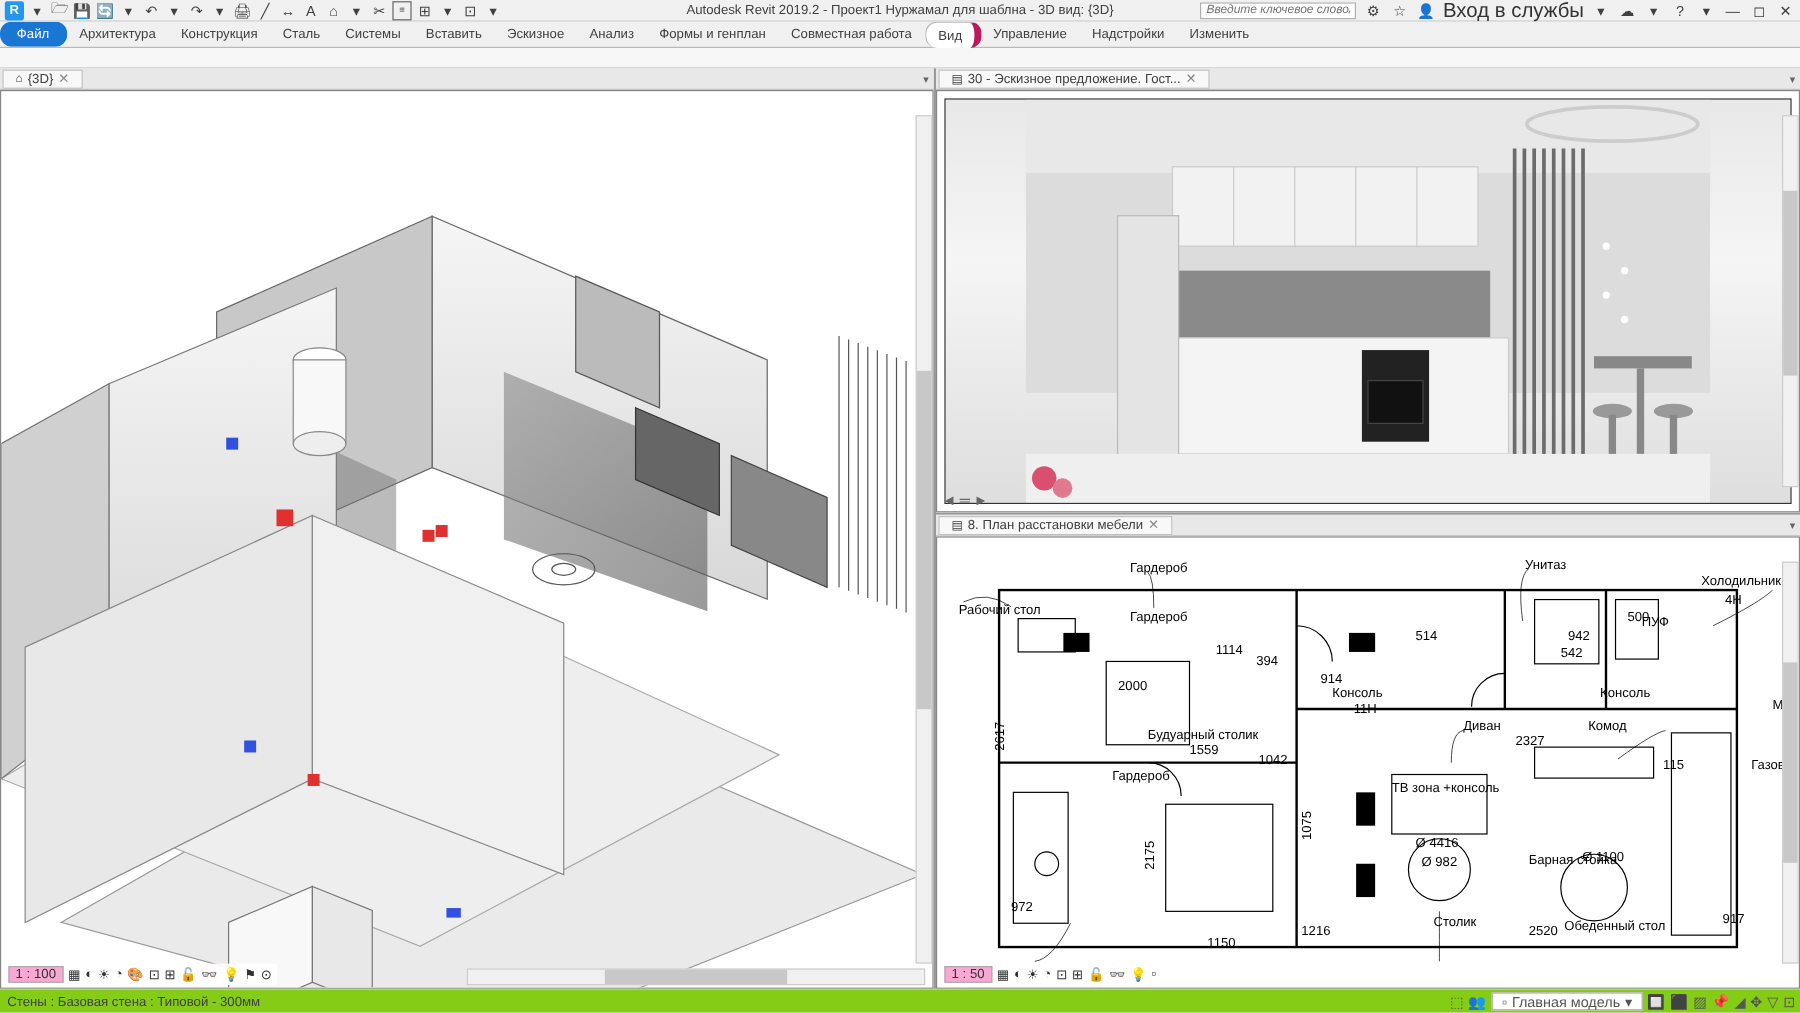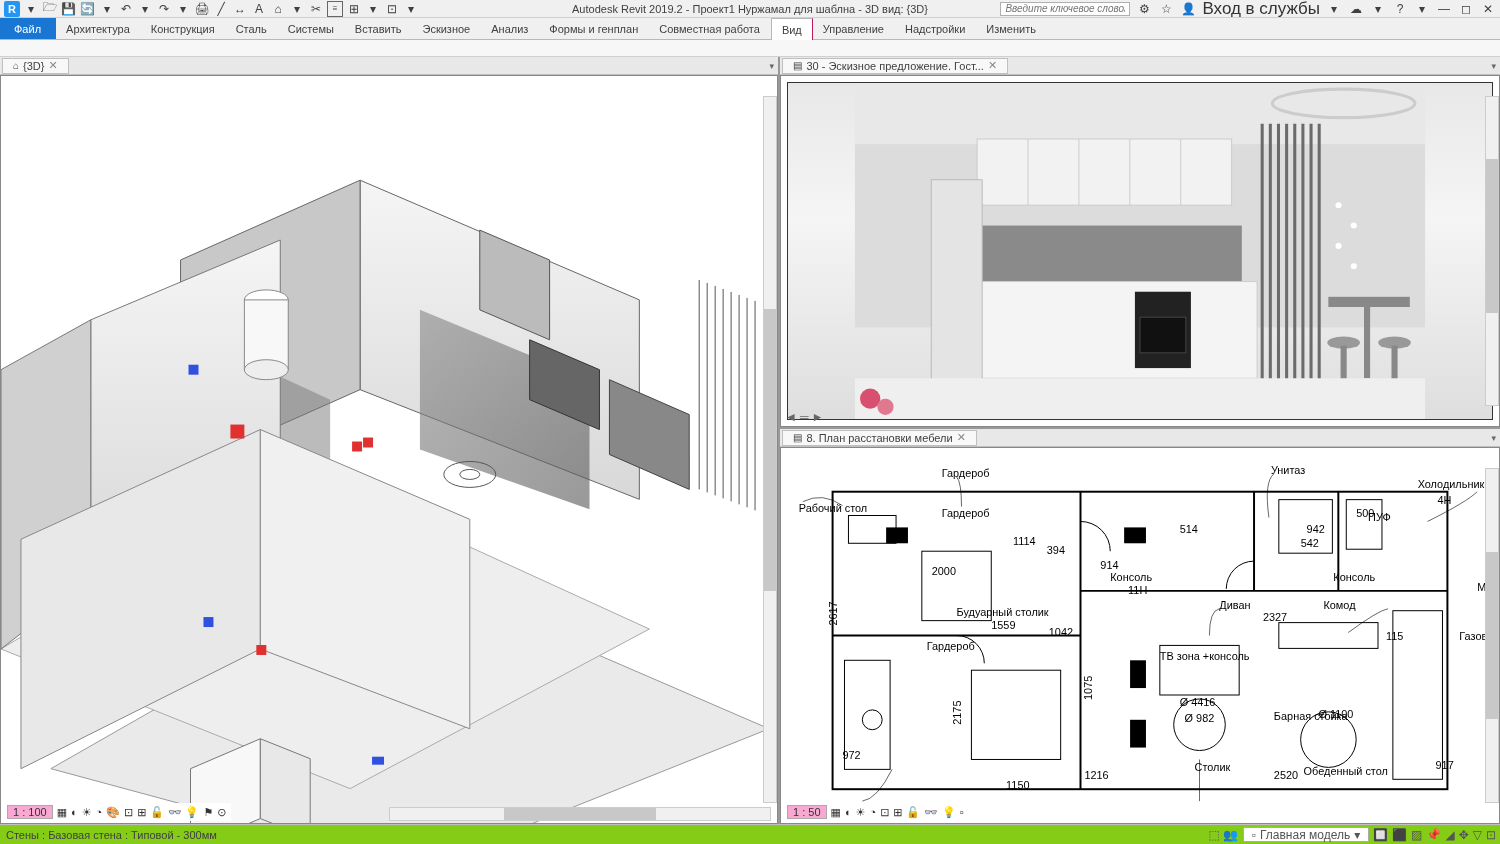--- a/index.html
+++ b/index.html
@@ -7,23 +7,23 @@
 .app{display:flex;flex-direction:column;width:100%;height:100%;}
 .titlebar{height:18px;background:#f0f0f0;display:flex;align-items:center;position:relative;border-bottom:1px solid #d0d0d0;}
 .qat{display:flex;align-items:center;gap:3px;padding-left:4px;}
 .qat-btn{width:16px;height:16px;display:flex;align-items:center;justify-content:center;color:#404040;font-size:12px;cursor:pointer;}
 .r-logo{width:16px;height:16px;background:#2196F3;color:#fff;font-weight:bold;display:flex;align-items:center;justify-content:center;font-size:11px;border-radius:2px;}
 .title-text{position:absolute;left:50%;transform:translateX(-50%);color:#404040;font-size:11px;white-space:nowrap;}
 .title-right{position:absolute;right:4px;display:flex;align-items:center;gap:6px;}
 .search-box{width:130px;height:14px;border:1px solid #b0b0b0;background:#fff;padding:0 4px;font-size:10px;font-style:italic;color:#999;}
 .title-right .qat-btn{font-size:12px;}
 .ribbon-tabs{height:22px;background:#f0f0f0;display:flex;align-items:stretch;border-bottom:1px solid #b8b8b8;}
-.ribbon-tab{padding:0 10px;display:flex;align-items:center;color:#404040;cursor:pointer;border-right:1px solid transparent;}
+.ribbon-tab{padding:0 10px;display:flex;align-items:center;color:#404040;cursor:pointer;border-right:1px solid transparent;border-radius:10px;}
 .ribbon-tab.file{background:#1976D2;color:#fff;padding:0 14px;}
-.ribbon-tab.active{background:#fff;border-left:1px solid #b8b8b8;border-right:1px solid #be185d;border-top:1px solid #b8b8b8;margin-bottom:-1px;}
+.ribbon-tab.active{background:#fff;border-left:1px solid #b8b8b8;border-right:6px solid #be185d;border-top:1px solid #b8b8b8;margin-bottom:-1px;}
 .ribbon-panel{height:17px;background:#f7f7f7;border-bottom:1px solid #d0d0d0;}
 .workspace{flex:1;display:flex;background:#999;gap:2px;position:relative;min-height:0;}
 .left-pane{width:778px;display:flex;flex-direction:column;background:#fff;}
 .right-pane{flex:1;display:flex;flex-direction:column;gap:2px;min-width:0;}
 .view-tabs{height:18px;background:#e8e8e8;display:flex;align-items:center;border-bottom:1px solid #c0c0c0;position:relative;}
 .view-tab{background:#f8f8f8;border:1px solid #c0c0c0;padding:1px 10px;display:flex;align-items:center;gap:4px;height:16px;margin-left:2px;font-size:11px;color:#404040;cursor:pointer;}
 .view-tab .home-icon{font-size:10px;}
 .view-tab .close{font-size:11px;color:#888;}
 .tabstrip-right{position:absolute;right:4px;display:flex;gap:3px;}
 .tabstrip-right span{font-size:9px;color:#666;cursor:pointer;}

